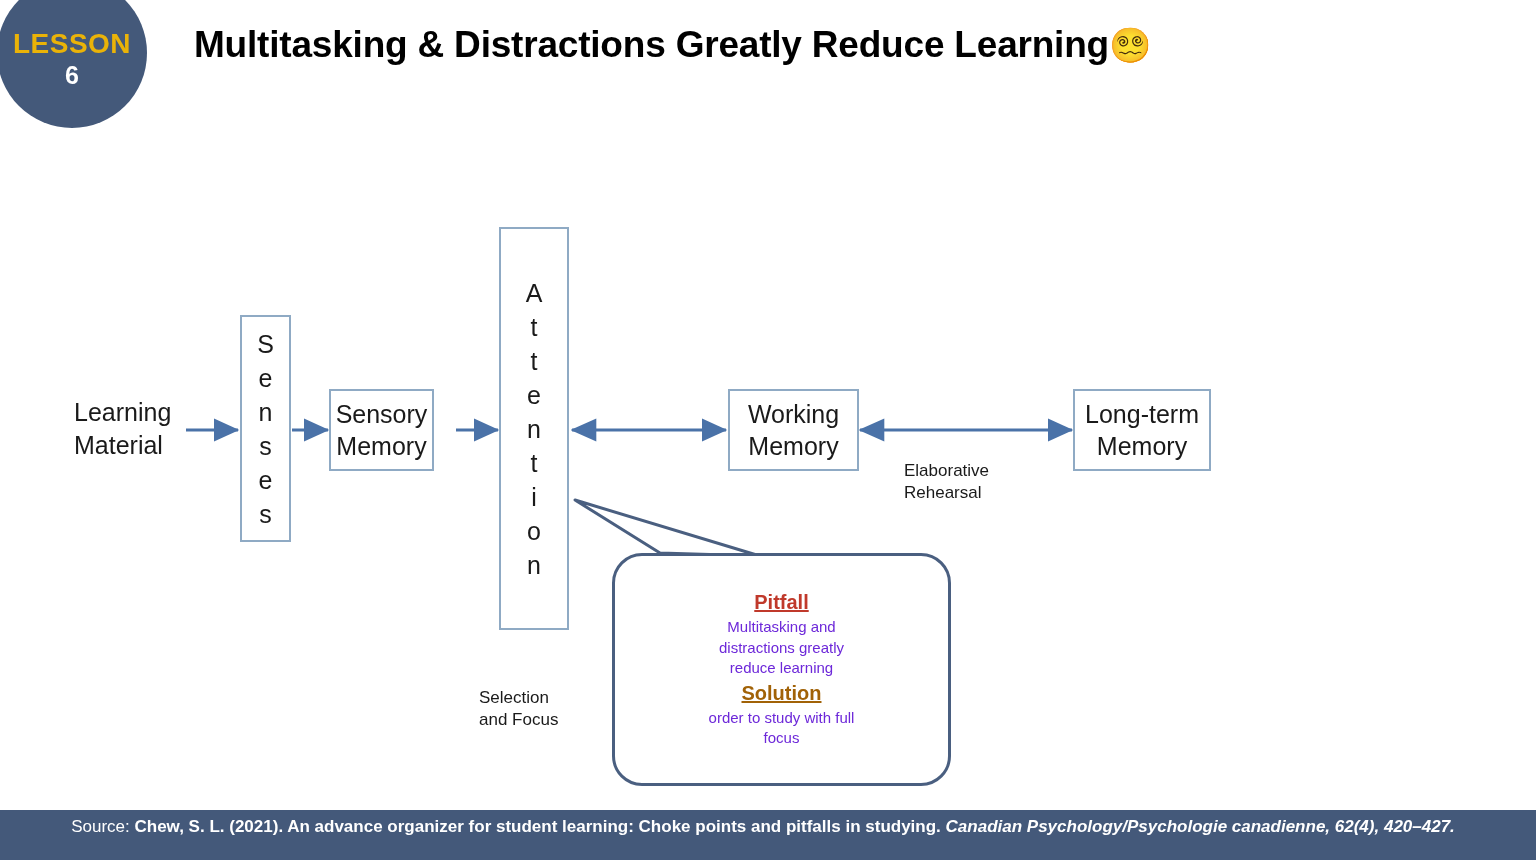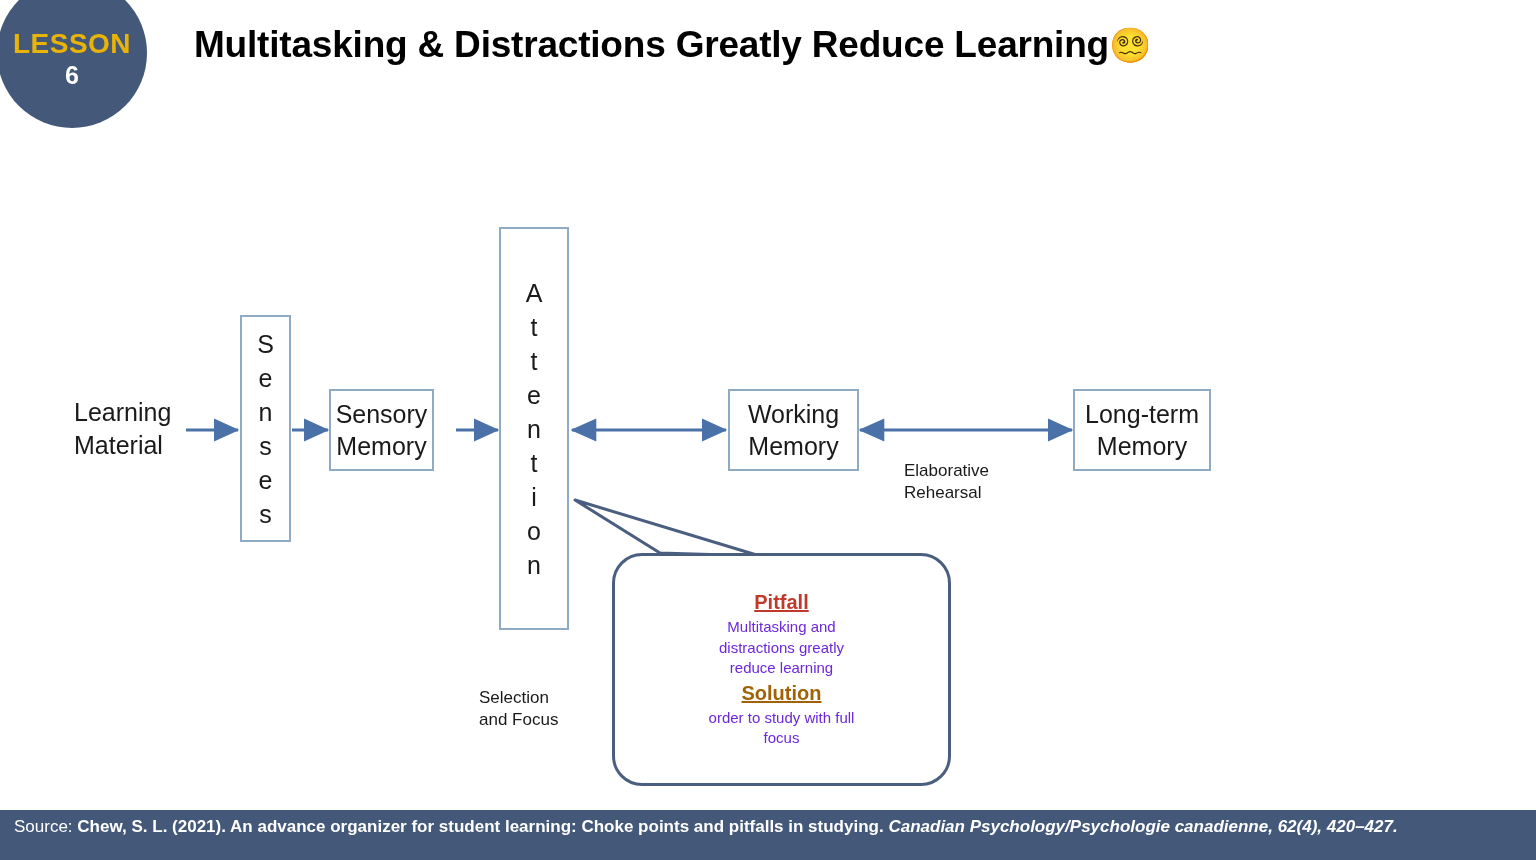--- a/index.html
+++ b/index.html
@@ -124,20 +124,21 @@
   
   #source-bar {
     position: absolute;
     left: 0; top: 810px;
     width: 1536px; height: 50px;
     background: #44597a;
     color: #ffffff;
     padding: 5px 24px 0 14px;
     font-size: 17px;
     line-height: 1.45;
+    text-align: center;
   }
   #source-bar .src-label { font-weight: normal; }
   #source-bar .src-ref { font-weight: bold; }
   #source-bar .src-journal { font-weight: bold; font-style: italic; }
   #source-bar .src-vol { font-weight: bold; font-style: italic; }
 </style>
 </head>
 <body>
 
 <div id="slide">

